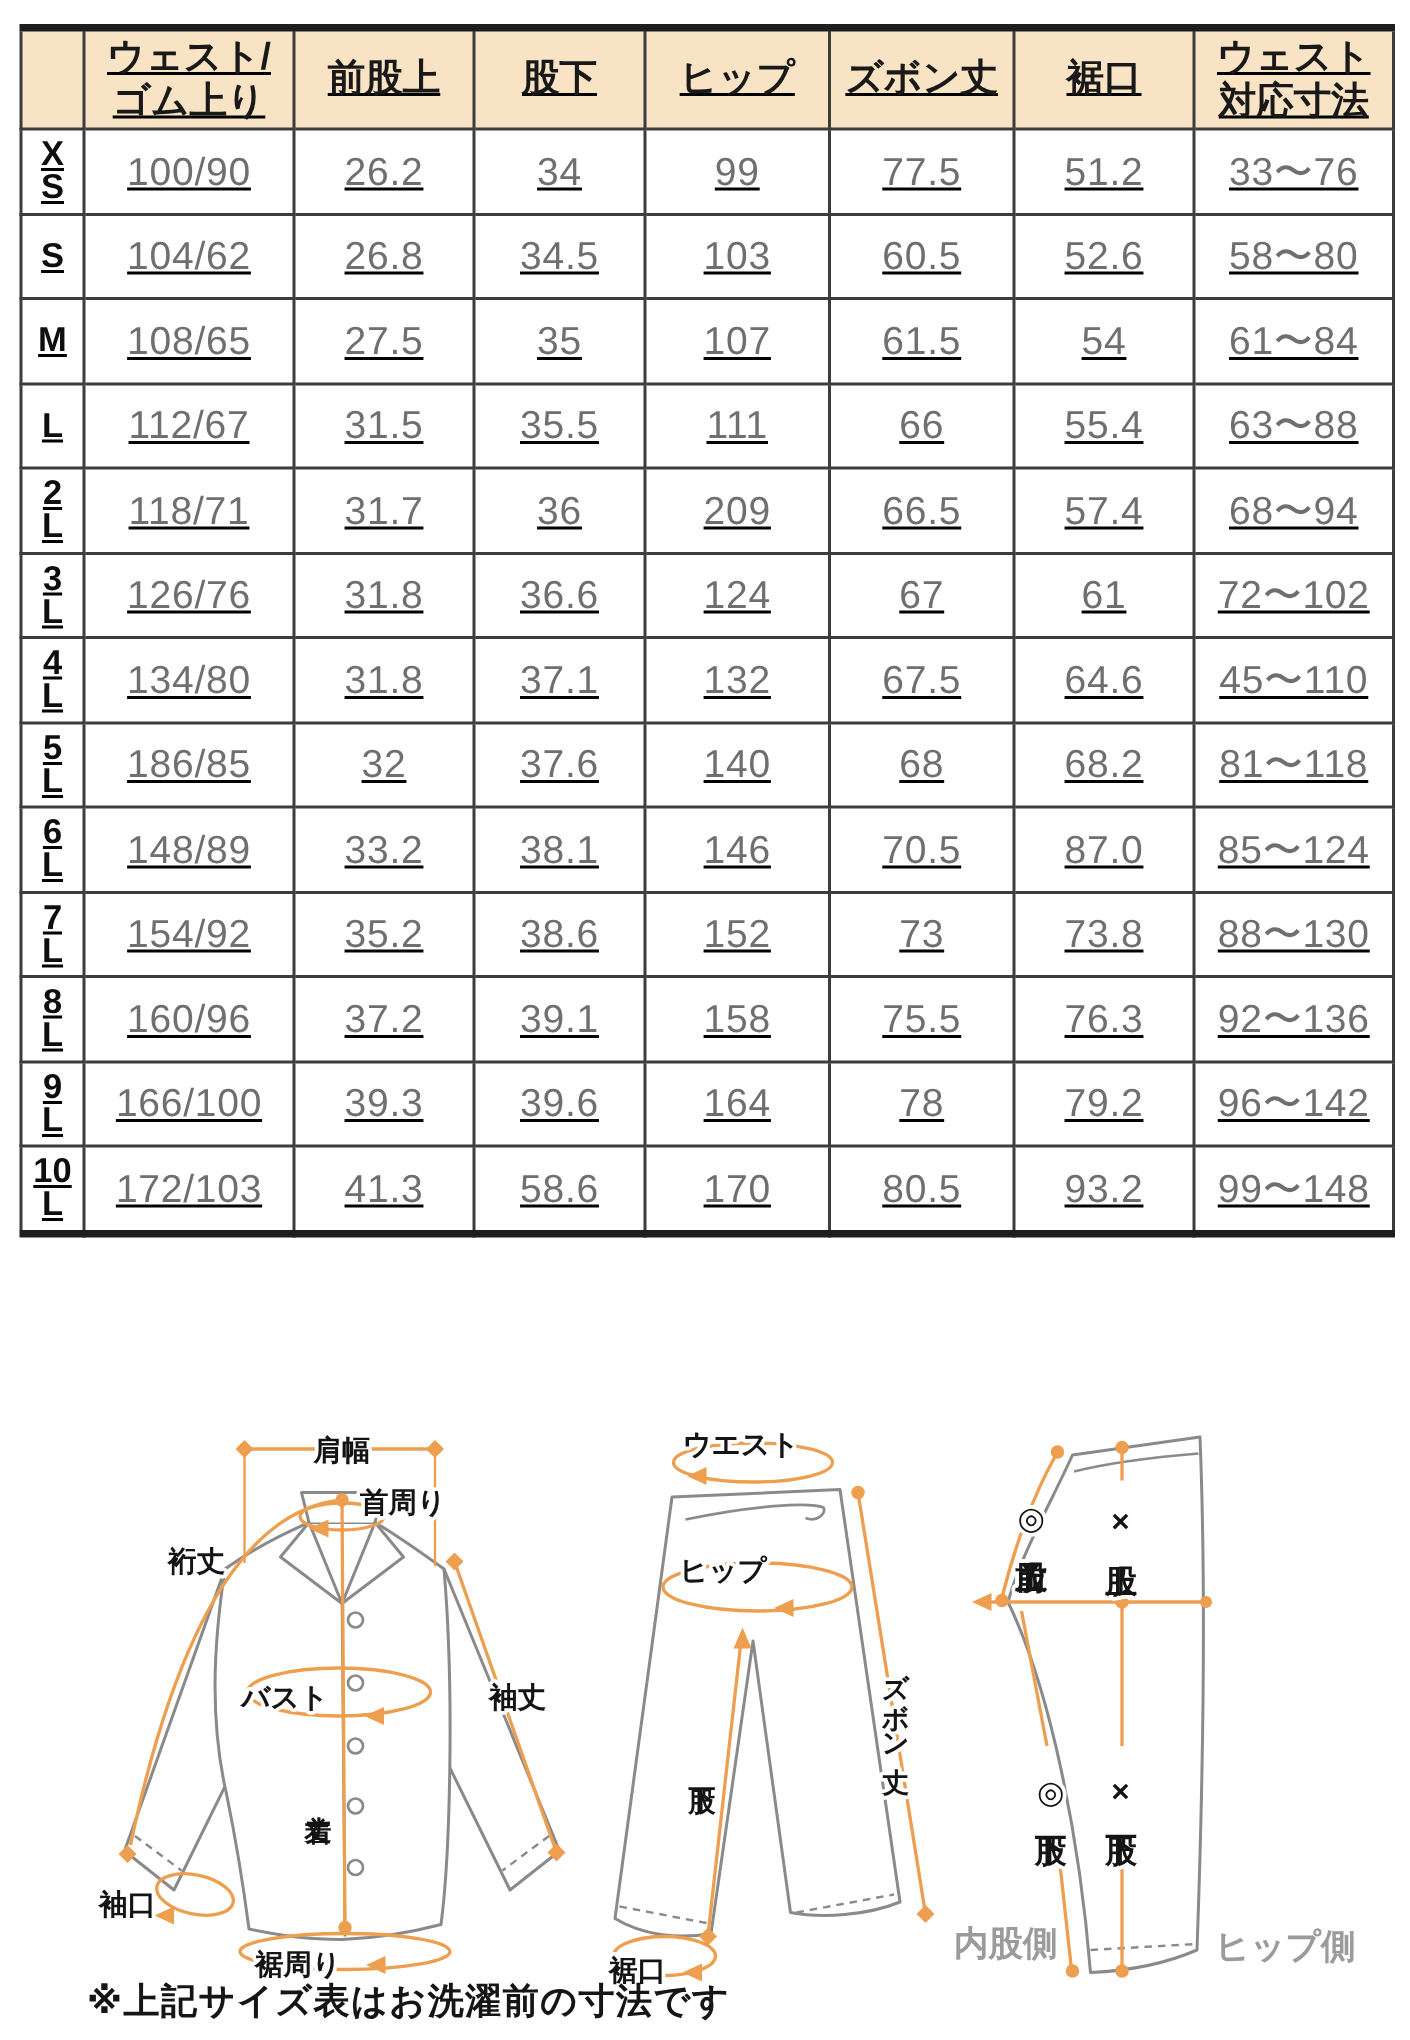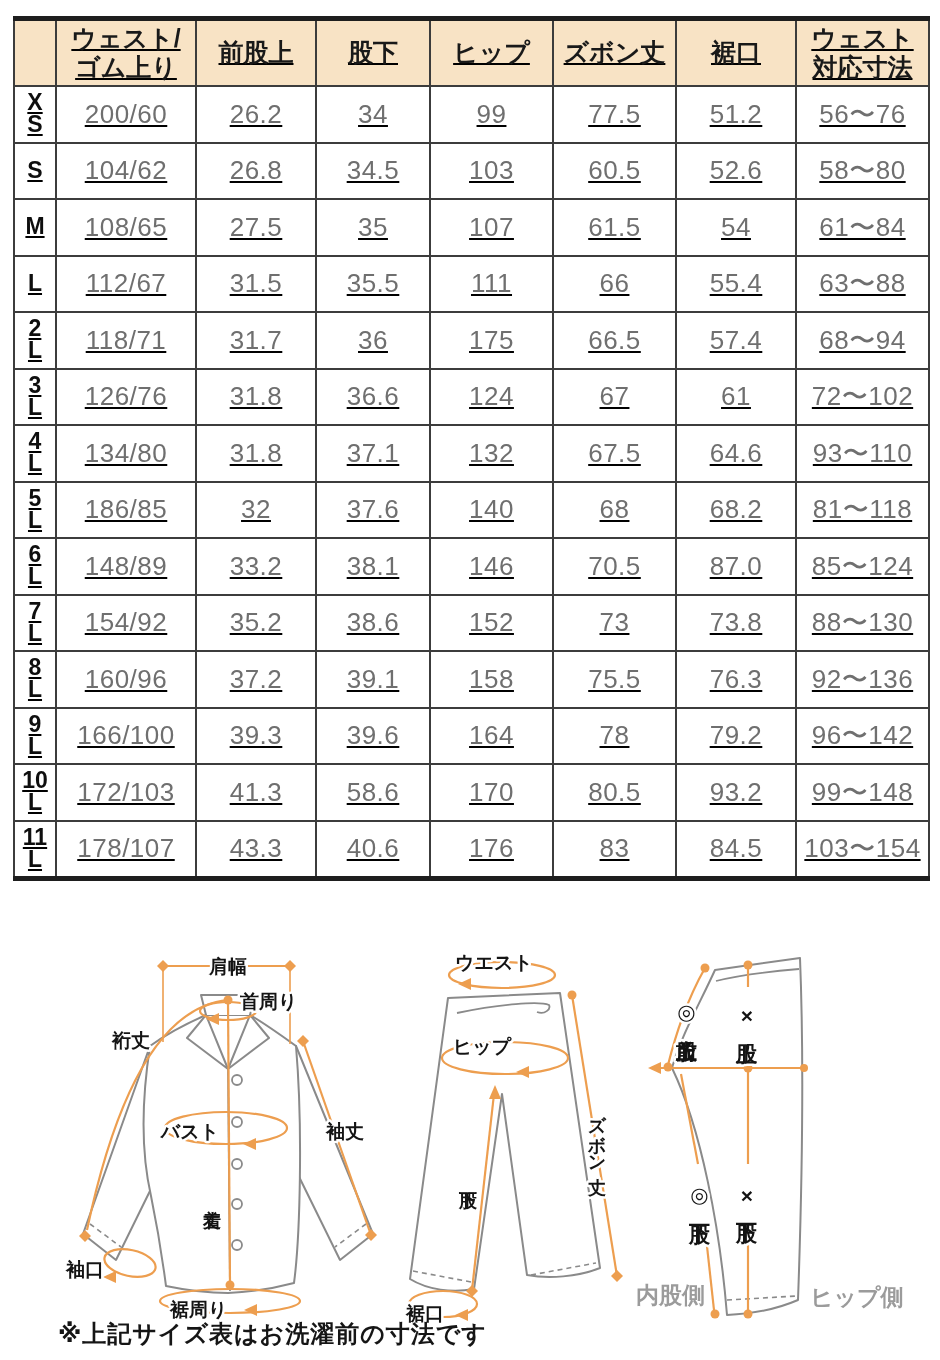--- a/index.html
+++ b/index.html
@@ -78,27 +78,27 @@
       <th>ズボン丈</th>
       <th>裾口</th>
       <th>ウェスト
 対応寸法</th>
     </tr>
   </thead>
   <tbody>
       <tr>
         <th>X
 S</th>
-        <td>200/60</td>
+        <td>100/90</td>
         <td>26.2</td>
         <td>34</td>
         <td>99</td>
         <td>77.5</td>
         <td>51.2</td>
-        <td>56〜76</td>
+        <td>33〜76</td>
       </tr>
       <tr>
         <th>S</th>
         <td>104/62</td>
         <td>26.8</td>
         <td>34.5</td>
         <td>103</td>
         <td>60.5</td>
         <td>52.6</td>
         <td>58〜80</td>
@@ -122,21 +122,21 @@
         <td>66</td>
         <td>55.4</td>
         <td>63〜88</td>
       </tr>
       <tr>
         <th>2
 L</th>
         <td>118/71</td>
         <td>31.7</td>
         <td>36</td>
-        <td>175</td>
+        <td>209</td>
         <td>66.5</td>
         <td>57.4</td>
         <td>68〜94</td>
       </tr>
       <tr>
         <th>3
 L</th>
         <td>126/76</td>
         <td>31.8</td>
         <td>36.6</td>
@@ -147,21 +147,21 @@
       </tr>
       <tr>
         <th>4
 L</th>
         <td>134/80</td>
         <td>31.8</td>
         <td>37.1</td>
         <td>132</td>
         <td>67.5</td>
         <td>64.6</td>
-        <td>93〜110</td>
+        <td>45〜110</td>
       </tr>
       <tr>
         <th>5
 L</th>
         <td>186/85</td>
         <td>32</td>
         <td>37.6</td>
         <td>140</td>
         <td>68</td>
         <td>68.2</td>
@@ -214,31 +214,20 @@
       <tr>
         <th>10
 L</th>
         <td>172/103</td>
         <td>41.3</td>
         <td>58.6</td>
         <td>170</td>
         <td>80.5</td>
         <td>93.2</td>
         <td>99〜148</td>
-      </tr>
-      <tr>
-        <th>11
-L</th>
-        <td>178/107</td>
-        <td>43.3</td>
-        <td>40.6</td>
-        <td>176</td>
-        <td>83</td>
-        <td>84.5</td>
-        <td>103〜154</td>
       </tr>
     </tbody>
 </table>
 
 <svg class="diagrams" width="940" height="422" viewBox="0 0 940 422" xmlns="http://www.w3.org/2000/svg">
 
   <g>
 
     <path class="outline" d="M150,108 L83,296 L116,322 L178,196 C170,162 160,132 150,108 Z"></path>
     <path class="outline" d="M296,108 L373,296 L340,322 L278,196 C286,162 293,132 296,108 Z"></path>

